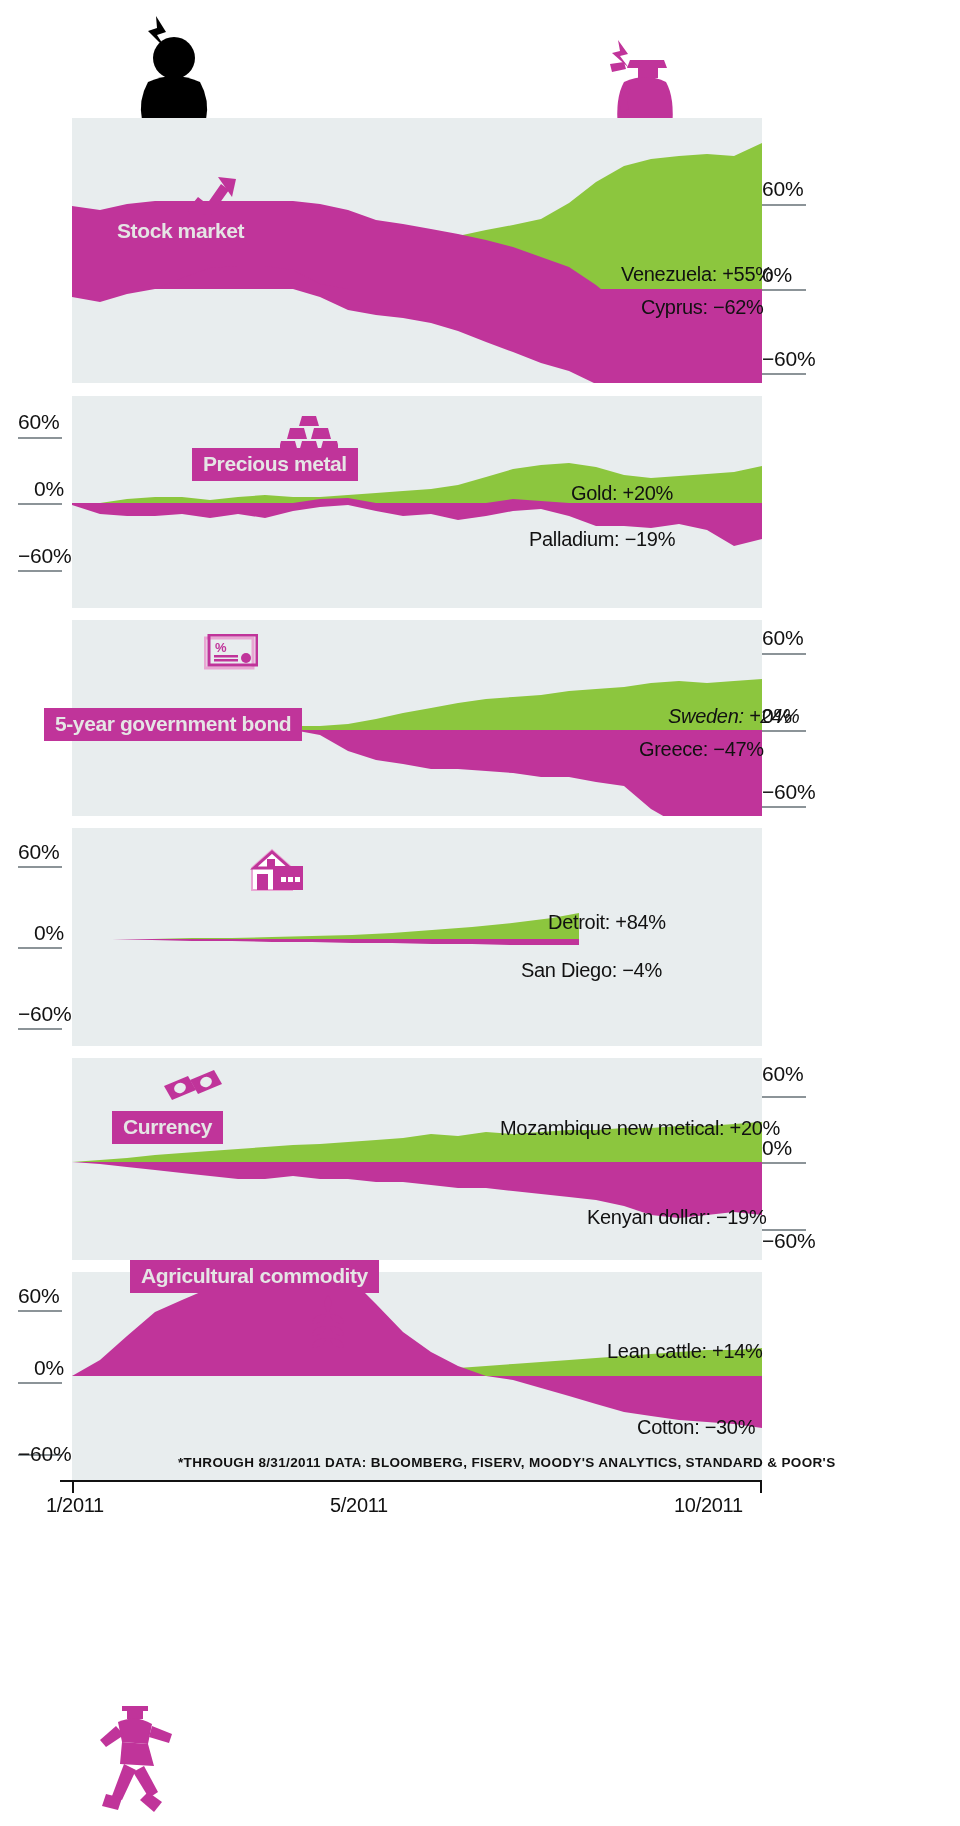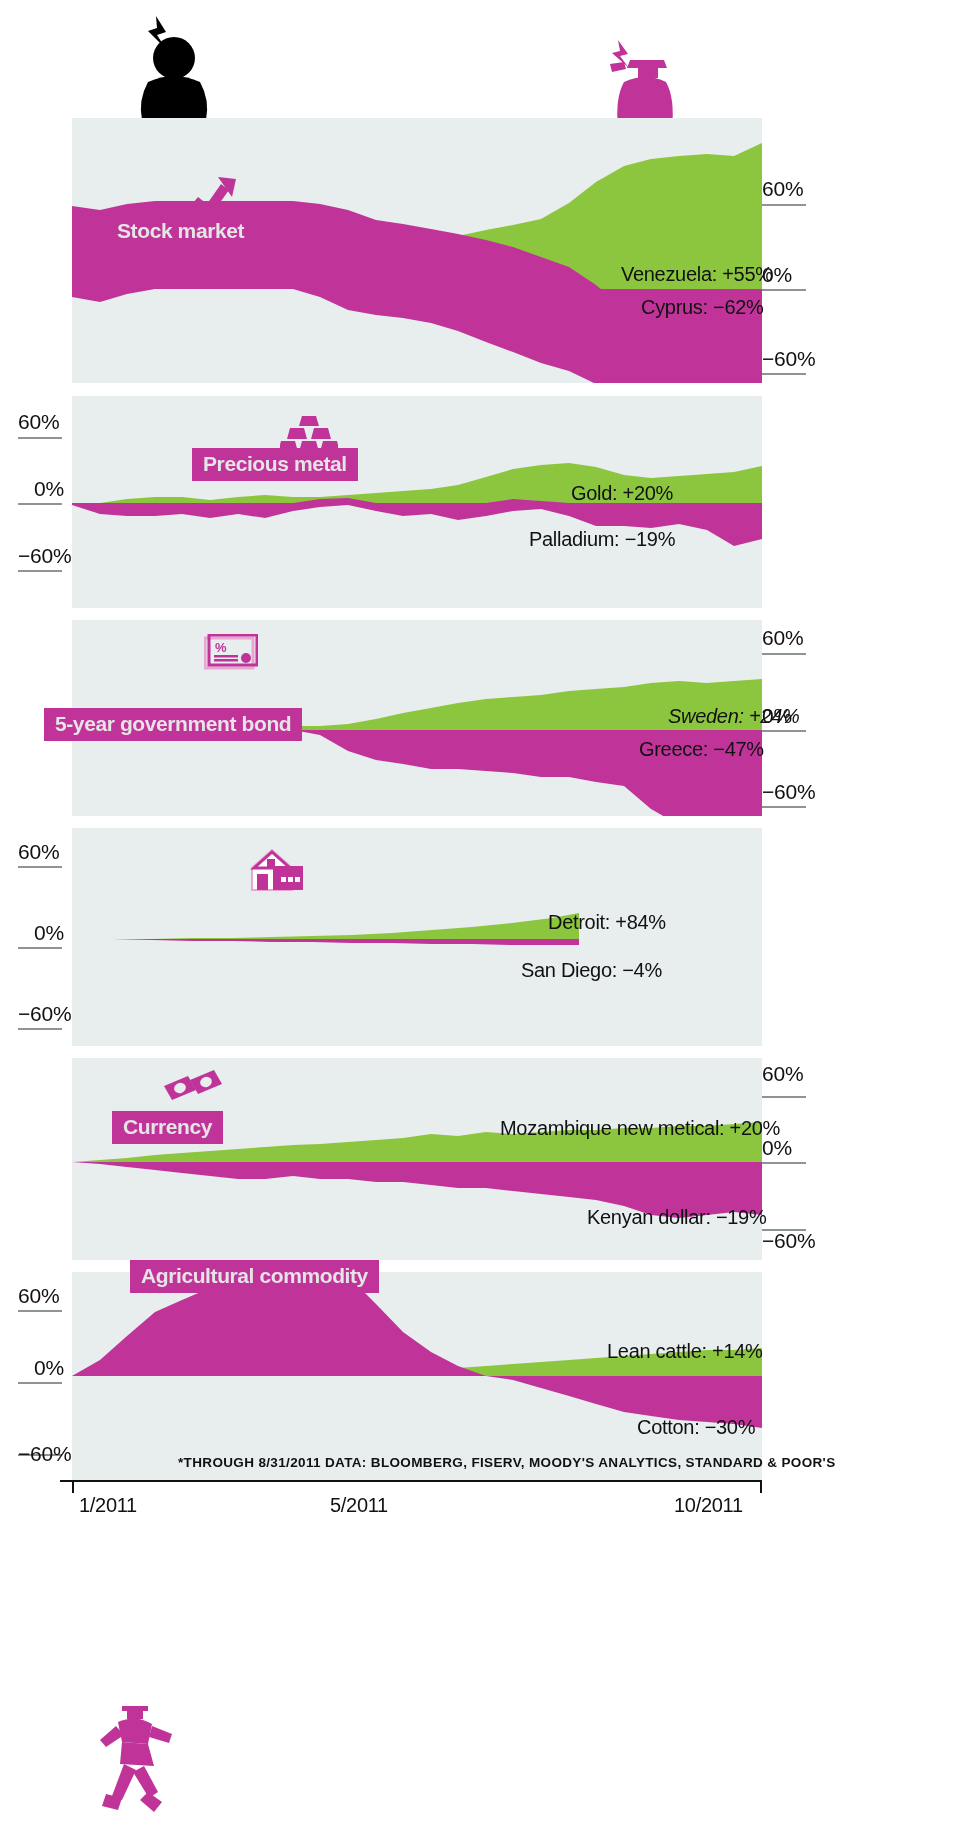--- a/index.html
+++ b/index.html
@@ -266,17 +266,17 @@
   <div class="cat" style="left:130px;top:1260px;">Agricultural commodity</div>
   <div class="serieslab" style="left:607px;top:1340px;"><span>Lean cattle: +14%</span></div>
   <div class="serieslab" style="left:637px;top:1396px;margin-top:20px;"><span>Cotton: −30%</span></div>
 
   <div class="foot" style="left:178px;top:1455px;">*THROUGH 8/31/2011  DATA: BLOOMBERG, FISERV, MOODY'S ANALYTICS, STANDARD &amp; POOR'S</div>
 
   <div class="xaxis" style="left:60px;top:1480px;width:702px;"></div>
   <div class="xtick" style="left:72px;top:1480px;height:13px;"></div>
   <div class="xtick" style="left:760px;top:1480px;height:13px;"></div>
 
-  <div class="xlab" style="left:46px;top:1494px;margin-left:33px;">1/2011</div>
+  <div class="xlab" style="left:46px;top:1494px;">1/2011</div>
   <div class="xlab" style="left:330px;top:1494px;">5/2011</div>
   <div class="xlab" style="left:674px;top:1494px;">10/2011</div>
 
 </div>
 
 </body></html>

